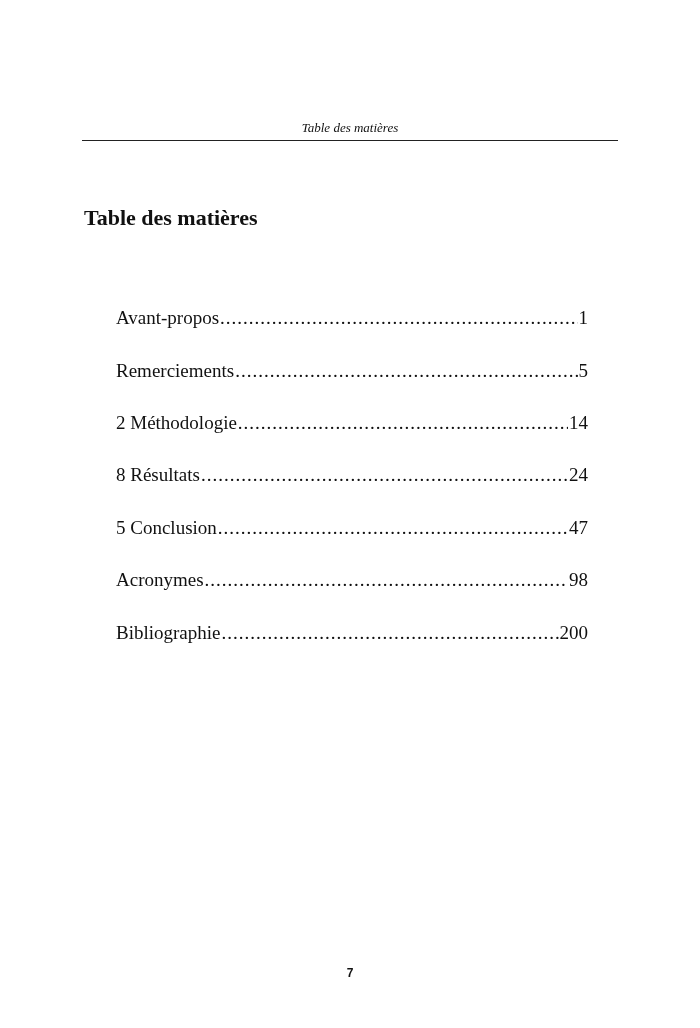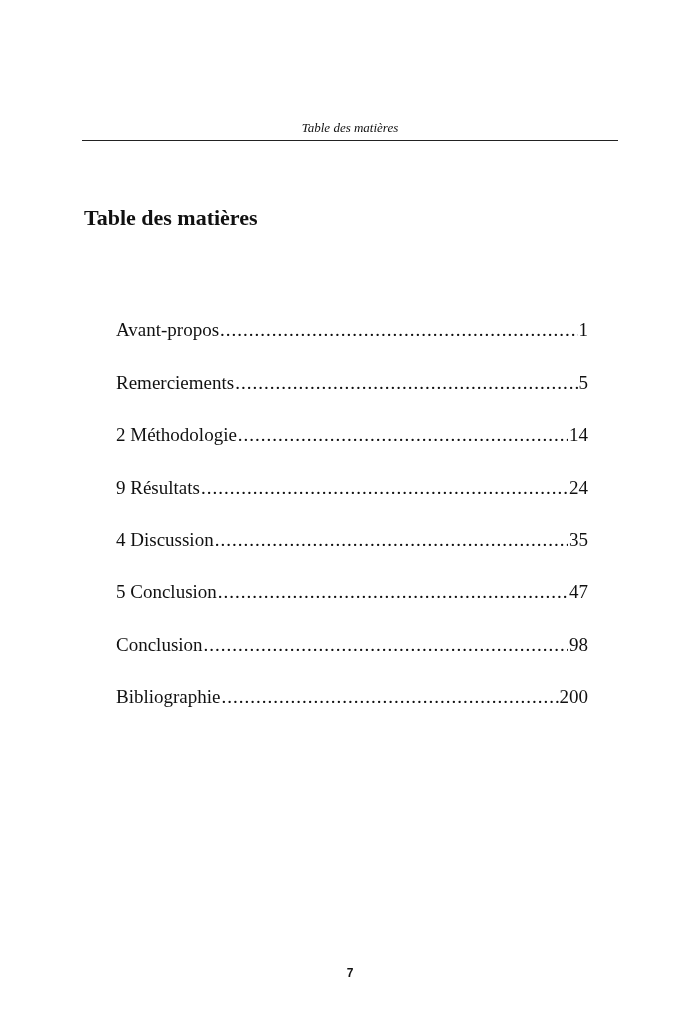--- a/index.html
+++ b/index.html
@@ -16,21 +16,21 @@
   .page-title {
     position: absolute; left: 84px; top: 204px;
     font-family: "Liberation Serif", serif; font-weight: bold; font-size: 22px; line-height: 28px;
     margin: 0;
   }
   .toc {
     position: absolute; left: 116px; top: 292px; width: 472px;
     list-style: none; margin: 0; padding: 0;
   }
   .toc-entry {
-    display: flex; align-items: flex-end; height: 52.4px;
+    display: flex; align-items: center; height: 52.4px;
     font-family: "Liberation Serif", serif; font-size: 19px; line-height: 28px;
   }
   .toc-label { white-space: nowrap; }
   .toc-leader {
     flex: 1; overflow: hidden; white-space: nowrap; margin: 0 1px;
     letter-spacing: 1px;
   }
   .toc-leader::before {
     content: "................................................................................................................................................................";
   }
@@ -58,36 +58,31 @@
     <span class="toc-label">Remerciements</span>
     <span class="toc-leader"></span>
     <span class="toc-page">5</span>
   </li>
   <li class="toc-entry">
     <span class="toc-label">2 Méthodologie</span>
     <span class="toc-leader"></span>
     <span class="toc-page">14</span>
   </li>
   <li class="toc-entry">
-    <span class="toc-label">9 Résultats</span>
+    <span class="toc-label">8 Résultats</span>
     <span class="toc-leader"></span>
     <span class="toc-page">24</span>
-  </li>
-  <li class="toc-entry">
-    <span class="toc-label">4 Discussion</span>
-    <span class="toc-leader"></span>
-    <span class="toc-page">35</span>
   </li>
   <li class="toc-entry">
     <span class="toc-label">5 Conclusion</span>
     <span class="toc-leader"></span>
     <span class="toc-page">47</span>
   </li>
   <li class="toc-entry">
-    <span class="toc-label">Conclusion</span>
+    <span class="toc-label">Acronymes</span>
     <span class="toc-leader"></span>
     <span class="toc-page">98</span>
   </li>
   <li class="toc-entry">
     <span class="toc-label">Bibliographie</span>
     <span class="toc-leader"></span>
     <span class="toc-page">200</span>
   </li>
 </ul>
 

